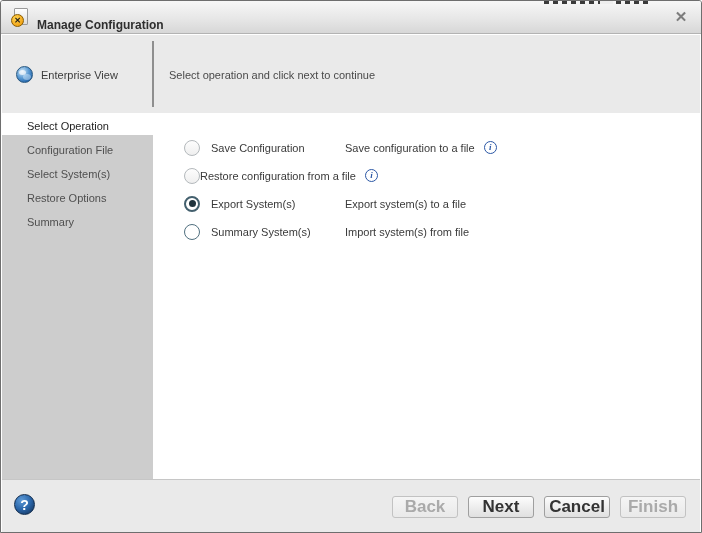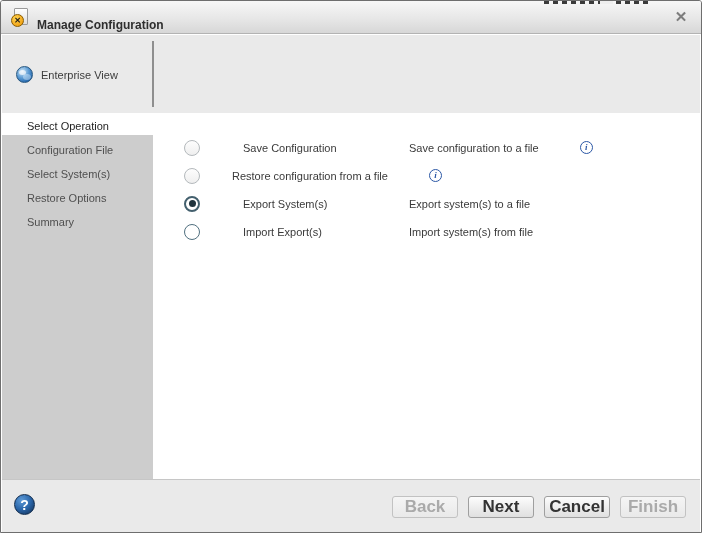--- a/index.html
+++ b/index.html
@@ -112,21 +112,21 @@
     height: 22px; line-height: 26px;
     background: #ffffff; color: #1f1f1f;
   }
   .nav-item.first-inactive { margin-top: 3px; }
   .content {
     position: absolute; left: 151px; right: 0; top: 0; bottom: 0;
     background: #fff; padding-top: 26px;
   }
   .option-row {
     display: flex; align-items: center;
-    height: 17px; margin-bottom: 11px; padding-left: 31px; gap: 32px;
+    height: 17px; margin-bottom: 11px; padding-left: 31px;
   }
   .radio {
     width: 16px; height: 16px; border-radius: 50%;
     background: linear-gradient(#fdfdfd, #efefef);
     flex: 0 0 16px;
     position: relative;
   }
   .radio.tone-light { border: 1px solid #b4b9bc; }
   .radio.tone-dark  { border: 1px solid #51707f; background: #fff; }
   .radio.selected   { border: 2px solid #44606e; background: #fff; }
@@ -193,20 +193,21 @@
   <div class="bg-fragment">
       <span class="gap"></span>
     </div>
 
   <div class="header-band">
     <div class="enterprise">
       <span class="globe-icon"></span>
       <span class="enterprise-label">Enterprise View</span>
     </div>
     <div class="header-divider"></div>
+    <div class="instruction">Select operation and click next to continue</div>
   </div>
 
   <div class="body-area">
 
     <div class="sidebar">
       <div class="nav-item active">Select Operation</div>
       <div class="nav-item first-inactive">Configuration File</div>
       <div class="nav-item">Select System(s)</div>
       <div class="nav-item">Restore Options</div>
       <div class="nav-item">Summary</div>
@@ -228,21 +229,21 @@
       </div>
 
       <div class="option-row">
         <span class="radio selected"></span>
         <span class="option-label">Export System(s)</span>
         <span class="option-desc">Export system(s) to a file</span>
       </div>
 
       <div class="option-row">
         <span class="radio tone-dark"></span>
-        <span class="option-label">Import Export(s)</span>
+        <span class="option-label">Summary System(s)</span>
         <span class="option-desc">Import system(s) from file</span>
       </div>
 
     </div>
   </div>
 
   <div class="footer">
     <div class="help-icon">?</div>
     <div class="button-row">
       <button class="btn disabled">Back</button>

